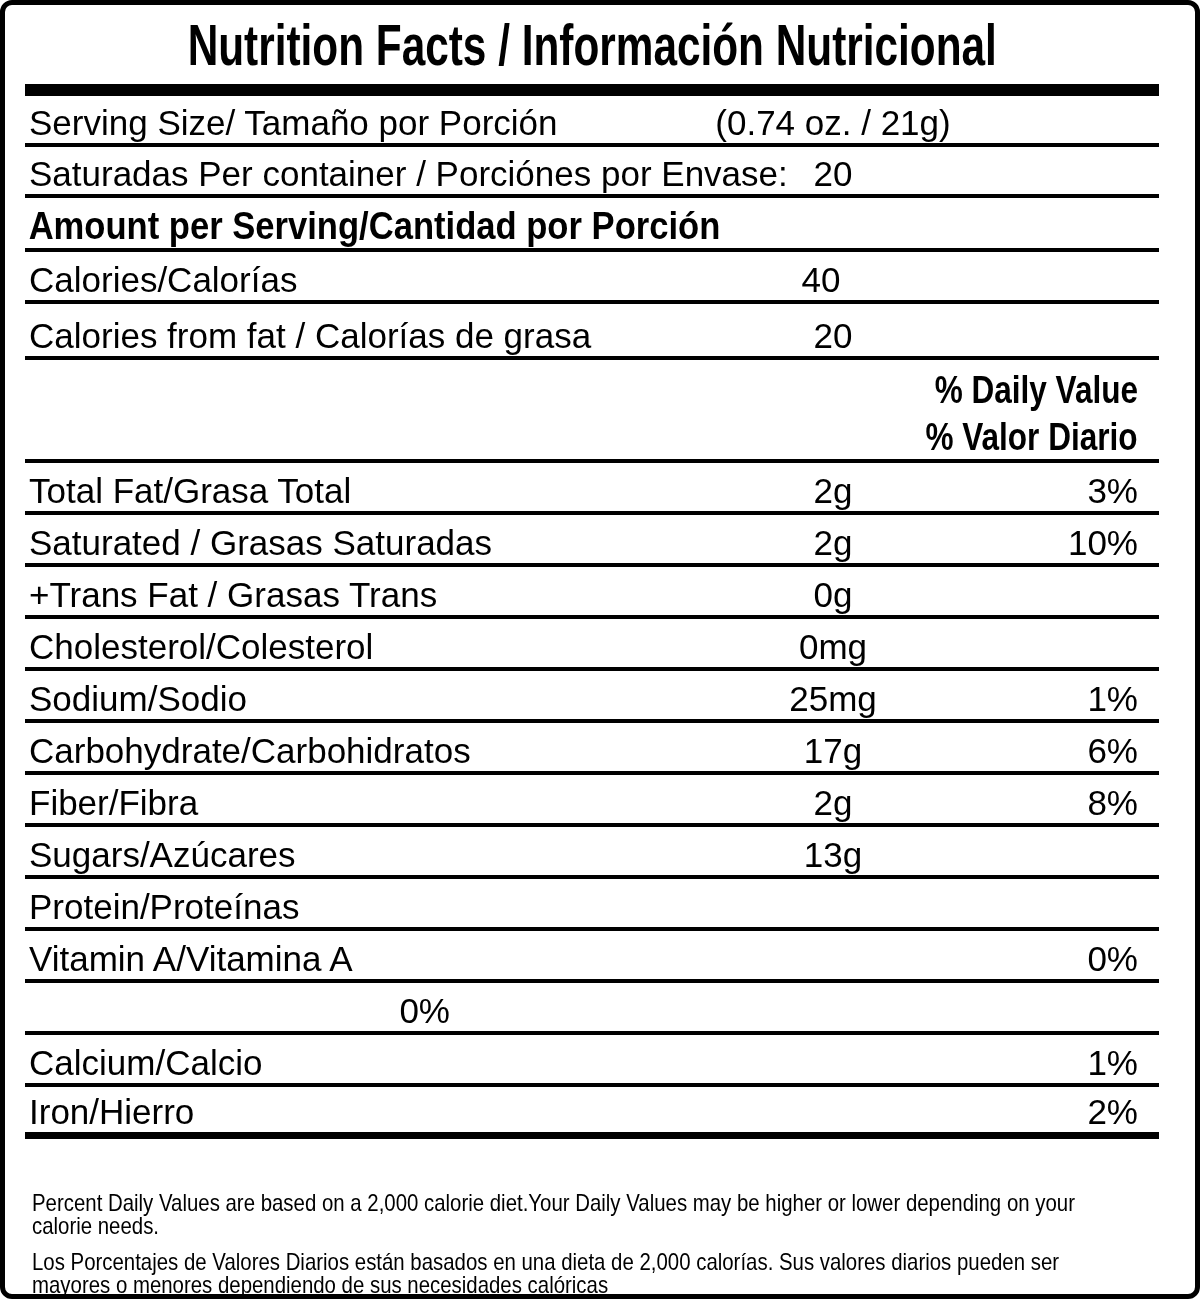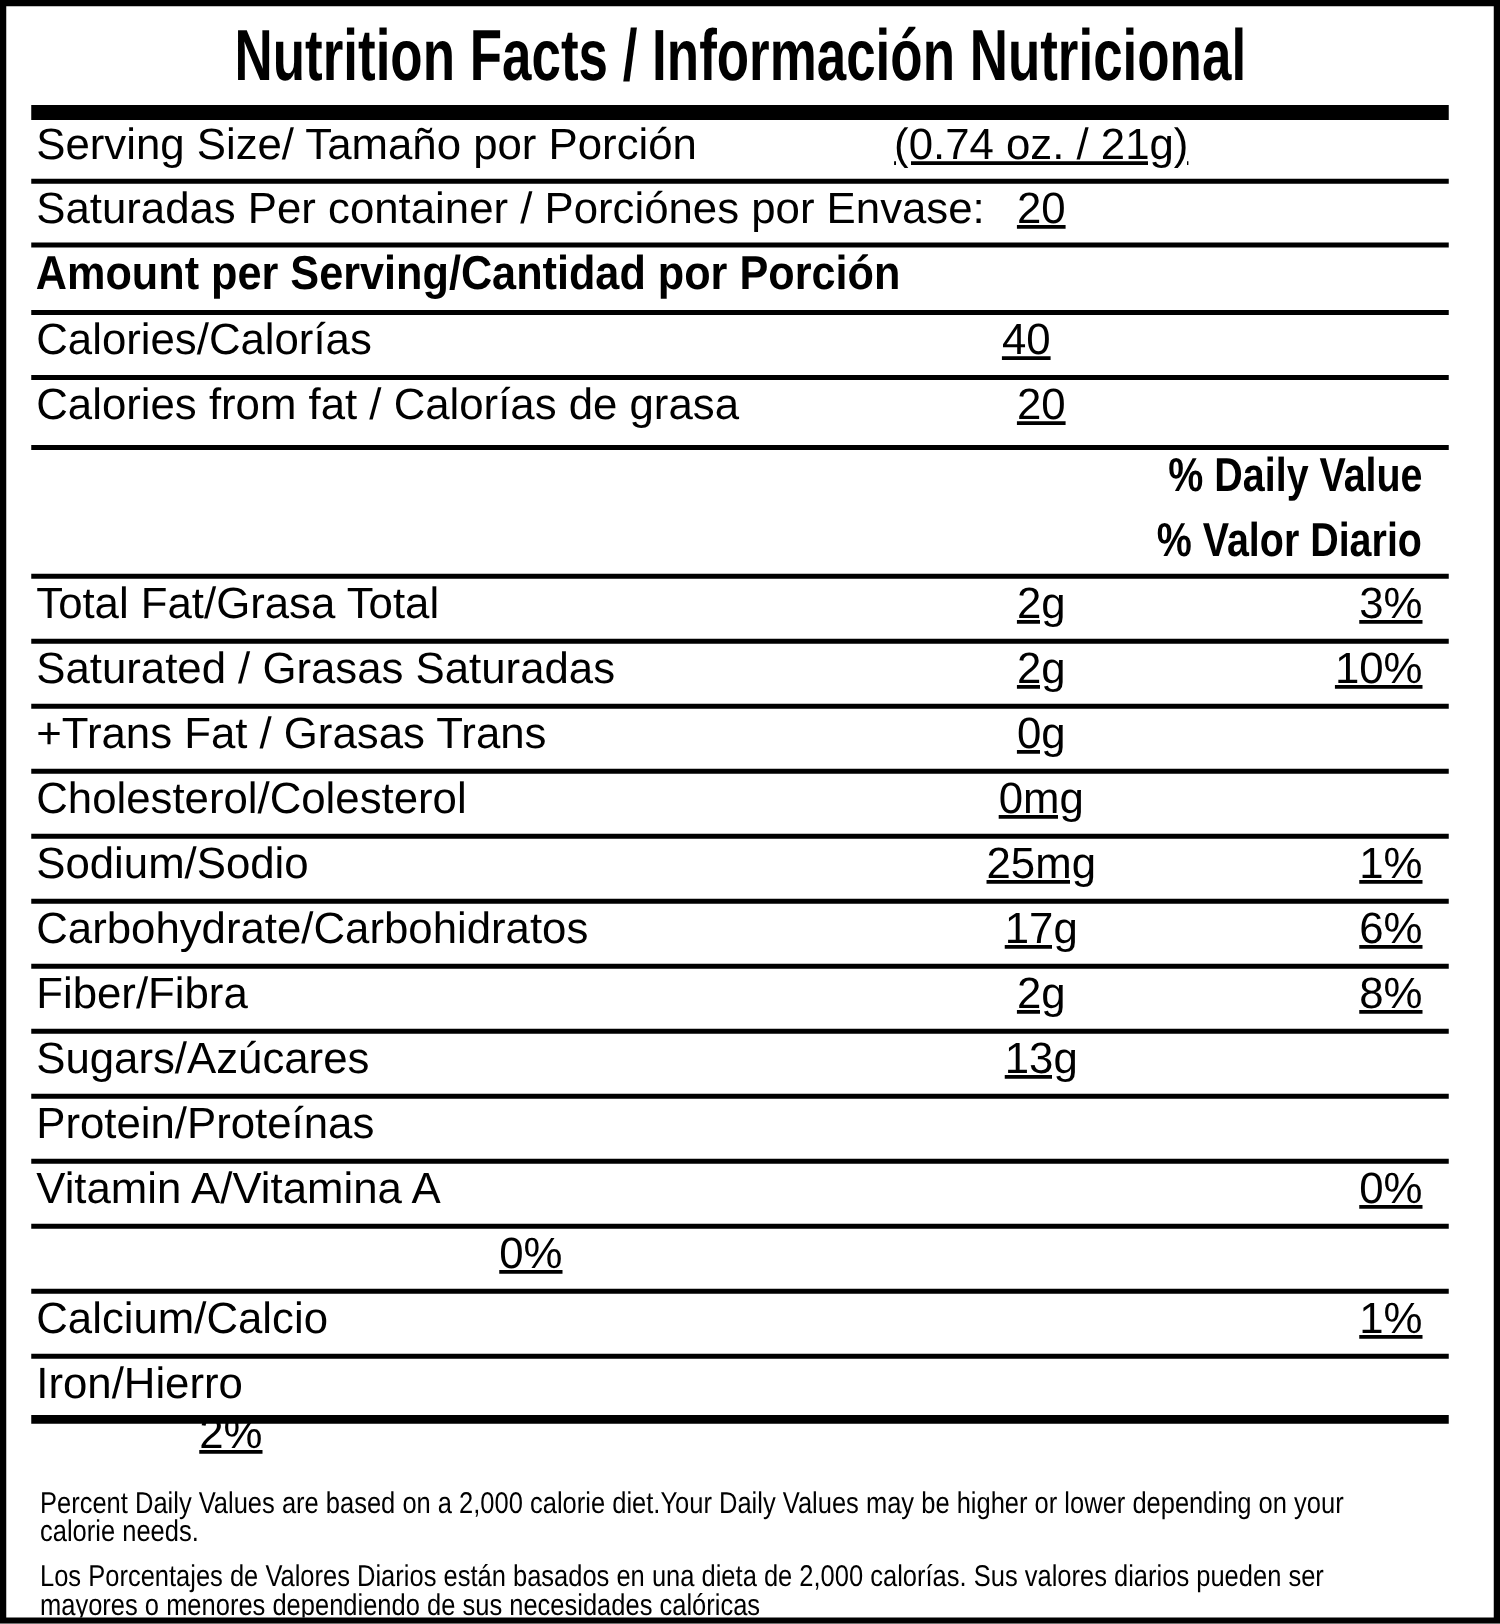--- a/index.html
+++ b/index.html
@@ -1,48 +1,47 @@
 <!DOCTYPE html>
 <html><head>
 <meta charset="utf-8">
 <style>
   html,body { margin:0; padding:0; background:#fff; }
   .label {
     position:relative;
     width:1200px; height:1299px;
     box-sizing:border-box;
     border:5px solid #000;
-    border-radius:0;
+    border-radius:12px;
     background:#fff;
     color:#000;
     font-family:"Liberation Sans","DejaVu Sans",sans-serif;
     overflow:hidden;
   }
   .content { margin-left:20px; margin-right:36px; } 
 
   .title-row {
     height:79px;
     display:flex; align-items:center; justify-content:center;
   }
   .title-row .ttl {
     font-size:58px; font-weight:bold; white-space:nowrap;
     transform:scaleX(0.73); transform-origin:50% 50%;
     letter-spacing:0;
   }
   .thick-bar { height:12px; background:#000; }
 
   .row {
-    display:flex; align-items:flex-start;
+    display:flex; align-items:flex-end;
     box-sizing:border-box;
     border-bottom:4px solid #000;
     font-size:35px;
-    text-decoration:underline;
   }
   .row.no-rule { border-bottom:none; }
-  .row.thick-bottom { border-bottom:7px solid #000;flex-direction:column; }
+  .row.thick-bottom { border-bottom:7px solid #000; }
 
   .h-serving { height:51px; }
   .h-servings { height:51px; }
   .h-amount { height:54px; }
   .h-calories { height:52px;gap:12px; }
   .h-calfat { height:56px; }
   .h-dv1 { height:52px; }
   .h-dv2 { height:51px; }
   .h-nutrient { height:52px; }
 

